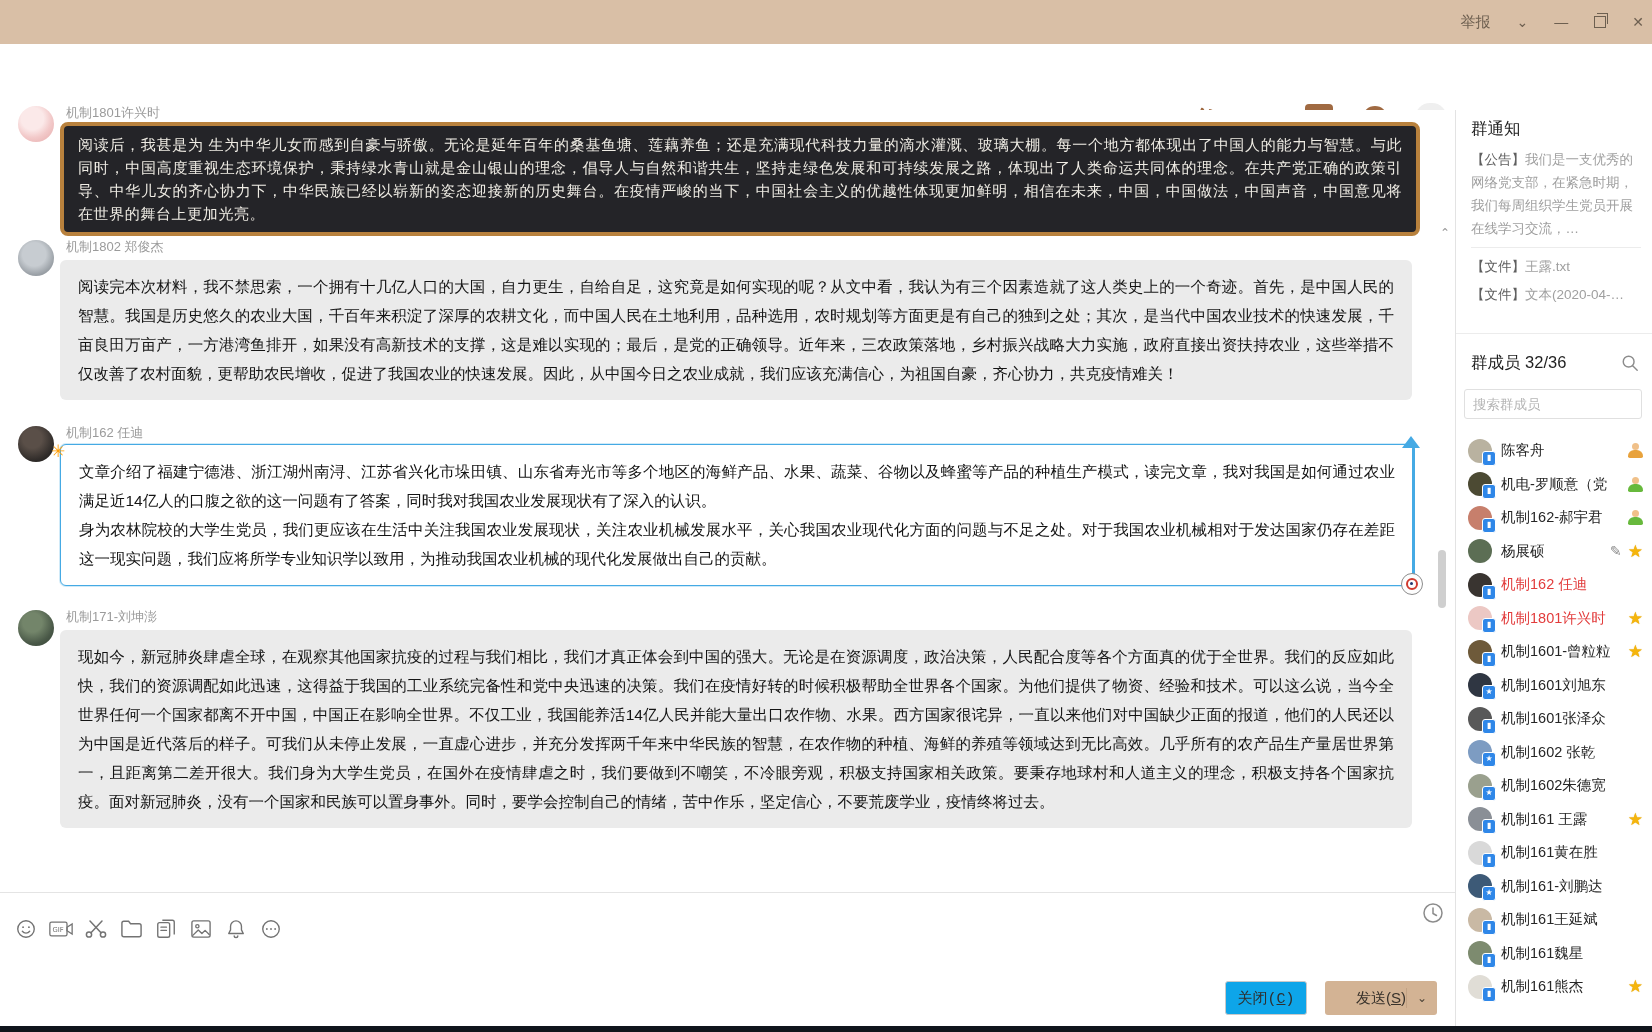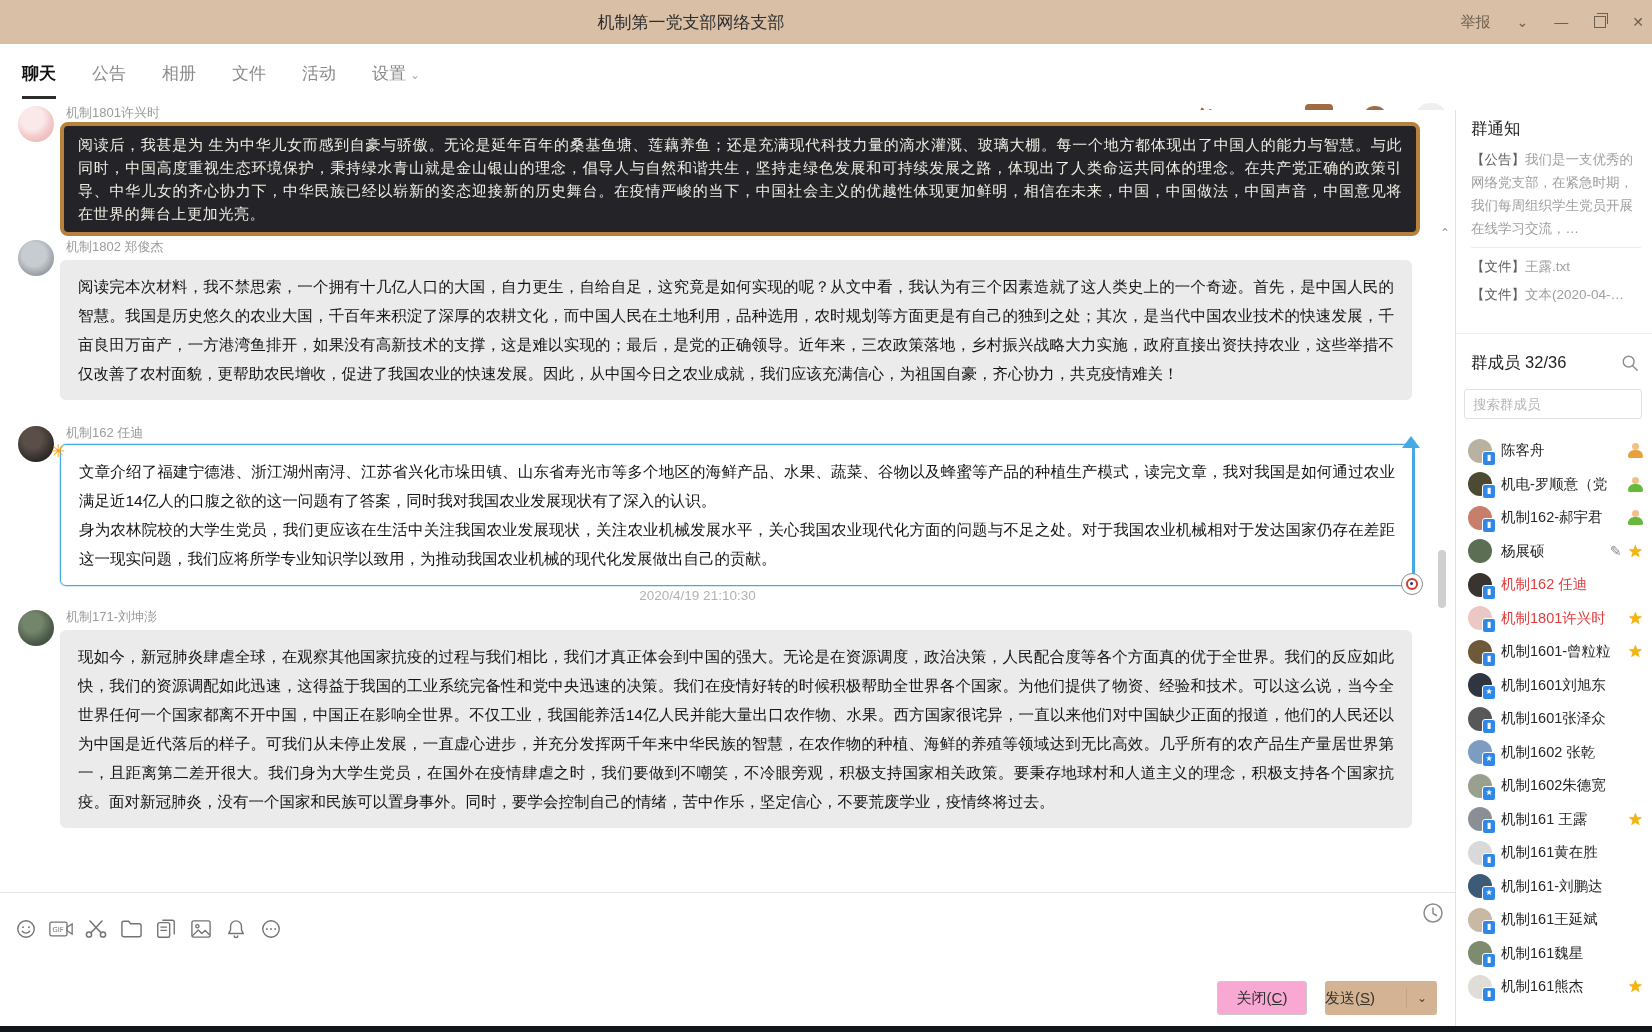--- a/index.html
+++ b/index.html
@@ -54,23 +54,23 @@
   .scroll-bottom{position:absolute;left:1428px;top:868px;width:22px;height:18px;color:#9a9a9a;}
   .scroll-bottom .c{display:block;text-align:center;font-size:14px;line-height:10px;}
   .scroll-bottom .u{display:block;margin:1px auto 0;width:12px;height:2px;background:#9a9a9a;}
   
   .inputarea{position:absolute;left:0;top:892px;width:1455px;height:134px;border-top:1px solid #e4e4e4;background:#fff;}
   .tool-row{position:absolute;left:14px;top:24px;display:flex;align-items:center;gap:11px;}
   .tool{width:24px;height:24px;display:flex;align-items:center;justify-content:center;cursor:pointer;}
   .tool svg{display:block;}
   .history-clock{position:absolute;right:10px;top:8px;width:24px;height:24px;}
   .btn{position:absolute;top:88px;height:34px;border-radius:3px;font-size:15px;display:flex;align-items:center;justify-content:center;box-sizing:border-box;cursor:pointer;}
-  .btn-close{right:148px;width:90px;background:#f9a8d4;border:1px solid #c9c9c9;color:#2f2f2f;}
+  .btn-close{right:148px;width:82px;background:#0ea5e9;border:1px solid #c9c9c9;color:#2f2f2f;font-family:Liberation Mono, monospace;}
   .btn-send{right:18px;width:112px;background:#d3b394;border:none;color:#38322b;padding:0;}
-  .btn-send .send-main{flex:1;text-align:left;}
+  .btn-send .send-main{flex:1;text-align:right;}
   .btn-send .send-divider{width:1px;height:20px;background:#c2a284;}
   .btn-send .send-caret{width:30px;text-align:center;font-size:12px;color:#4c4338;}
   .btn u{text-decoration:underline;}
   
   .sidebar{position:absolute;left:1455px;top:110px;width:197px;height:916px;border-left:1px solid #e3e3e3;background:#fff;box-sizing:border-box;}
   .notice-title{position:absolute;left:15px;top:8px;font-size:16.5px;color:#1f1f1f;text-align:center;}
   .notice-body{position:absolute;left:15px;top:38px;width:172px;font-size:13.5px;line-height:23px;color:#9f9f9f;}
   .notice-tag{color:#5f5f5f;}
   .notice-div{position:absolute;left:15px;top:137px;width:170px;height:1px;background:#ececec;}
   .file-line{position:absolute;left:15px;width:178px;font-size:13.5px;color:#9f9f9f;white-space:nowrap;overflow:hidden;}
@@ -98,39 +98,30 @@
   .bust.orange::before{background:#f0c089;}
   .bust.green::before{background:#f0c089;}
   .bust.green::after{background:#67b93c;}
   
   .bottom-strip{position:absolute;left:0;top:1026px;width:1652px;height:6px;background:#10151c;}
 </style>
 </head>
 <body>
 
 <div class="titlebar">
-  <div class="title-center">机制第一党支部网络支部</div>
   <div class="win-controls">
     <span class="report">举报</span>
     <span class="wicon">⌄</span>
     <span class="wicon">—</span>
     <span class="wicon restore"></span>
     <span class="wicon">✕</span>
   </div>
 </div>
 
 <div class="tabbar">
-  <div class="tabs">
-    <div class="tab active"><span>聊天</span></div>
-    <div class="tab"><span>公告</span></div>
-    <div class="tab"><span>相册</span></div>
-    <div class="tab"><span>文件</span></div>
-    <div class="tab"><span>活动</span></div>
-    <div class="tab"><span>设置</span><span class="chev">⌄</span></div>
-  </div>
   <div class="call-icons">
     <div class="ci">
       <svg width="26" height="26" viewBox="0 0 24 24">
           <path fill="#a06a42" d="M6.6 2.8c.8-.4 1.8-.1 2.3.7l1.4 2.4c.4.8.2 1.8-.5 2.3l-1 .8c-.3.3-.4.8-.2 1.2.9 1.8 2.4 3.3 4.2 4.2.4.2.9.1 1.2-.2l.8-1c.5-.7 1.5-.9 2.3-.5l2.4 1.4c.8.5 1.1 1.5.7 2.3l-.8 1.6c-.4.8-1.3 1.3-2.2 1.1C10.4 18 6 13.6 4.9 6.6c-.2-.9.3-1.8 1.1-2.2z"></path>
           <path fill="none" stroke="#a06a42" stroke-width="1.6" stroke-linecap="round" d="M14.5 4.5c2.6.7 4.3 2.4 5 5"></path>
         </svg>
     </div>
     <div class="ci">
       <svg width="30" height="26" viewBox="0 0 28 24">
           <rect x="2" y="5" width="17" height="14" rx="3" fill="#a06a42"></rect>
@@ -181,21 +172,20 @@
     <div class="bubble selected" style="top:20px;">
       <span class="spark">✳</span>
       <div class="sel-handle"></div>
       <div class="sel-rail"></div>
       <div class="para">文章介绍了福建宁德港、浙江湖州南浔、江苏省兴化市垛田镇、山东省寿光市等多个地区的海鲜产品、水果、蔬菜、谷物以及蜂蜜等产品的种植生产模式，读完文章，我对我国是如何通过农业满足近14亿人的口腹之欲的这一问题有了答案，同时我对我国农业发展现状有了深入的认识。</div>
       <div class="para">身为农林院校的大学生党员，我们更应该在生活中关注我国农业发展现状，关注农业机械发展水平，关心我国农业现代化方面的问题与不足之处。对于我国农业机械相对于发达国家仍存在差距这一现实问题，我们应将所学专业知识学以致用，为推动我国农业机械的现代化发展做出自己的贡献。</div>
       <div class="stamp"></div>
     </div>
   </div>
 
-  <div class="timestamp" style="top:478px;">2020/4/19 21:10:30</div>
 
   <div class="msg" style="top:498px;">
     <div class="avatar" style="background:radial-gradient(circle at 40% 35%, #73856a 0 30%, #4a5948 65%, #323e31);"></div>
     <div class="sender">机制171-刘坤澎</div>
     <div class="bubble">
       <span>现如今，新冠肺炎肆虐全球，在观察其他国家抗疫的过程与我们相比，我们才真正体会到中国的强大。无论是在资源调度，政治决策，人民配合度等各个方面真的优于全世界。我们的反应如此快，我们的资源调配如此迅速，这得益于我国的工业系统完备性和党中央迅速的决策。我们在疫情好转的时候积极帮助全世界各个国家。为他们提供了物资、经验和技术。可以这么说，当今全世界任何一个国家都离不开中国，中国正在影响全世界。不仅工业，我国能养活14亿人民并能大量出口农作物、水果。西方国家很诧异，一直以来他们对中国缺少正面的报道，他们的人民还以为中国是近代落后的样子。可我们从未停止发展，一直虚心进步，并充分发挥两千年来中华民族的智慧，在农作物的种植、海鲜的养殖等领域达到无比高效。几乎所有的农产品生产量居世界第一，且距离第二差开很大。我们身为大学生党员，在国外在疫情肆虐之时，我们要做到不嘲笑，不冷眼旁观，积极支持国家相关政策。要秉存地球村和人道主义的理念，积极支持各个国家抗疫。面对新冠肺炎，没有一个国家和民族可以置身事外。同时，要学会控制自己的情绪，苦中作乐，坚定信心，不要荒废学业，疫情终将过去。</span>
     </div>
   </div>
 
   <div class="chat-scroll-up">⌃</div>

